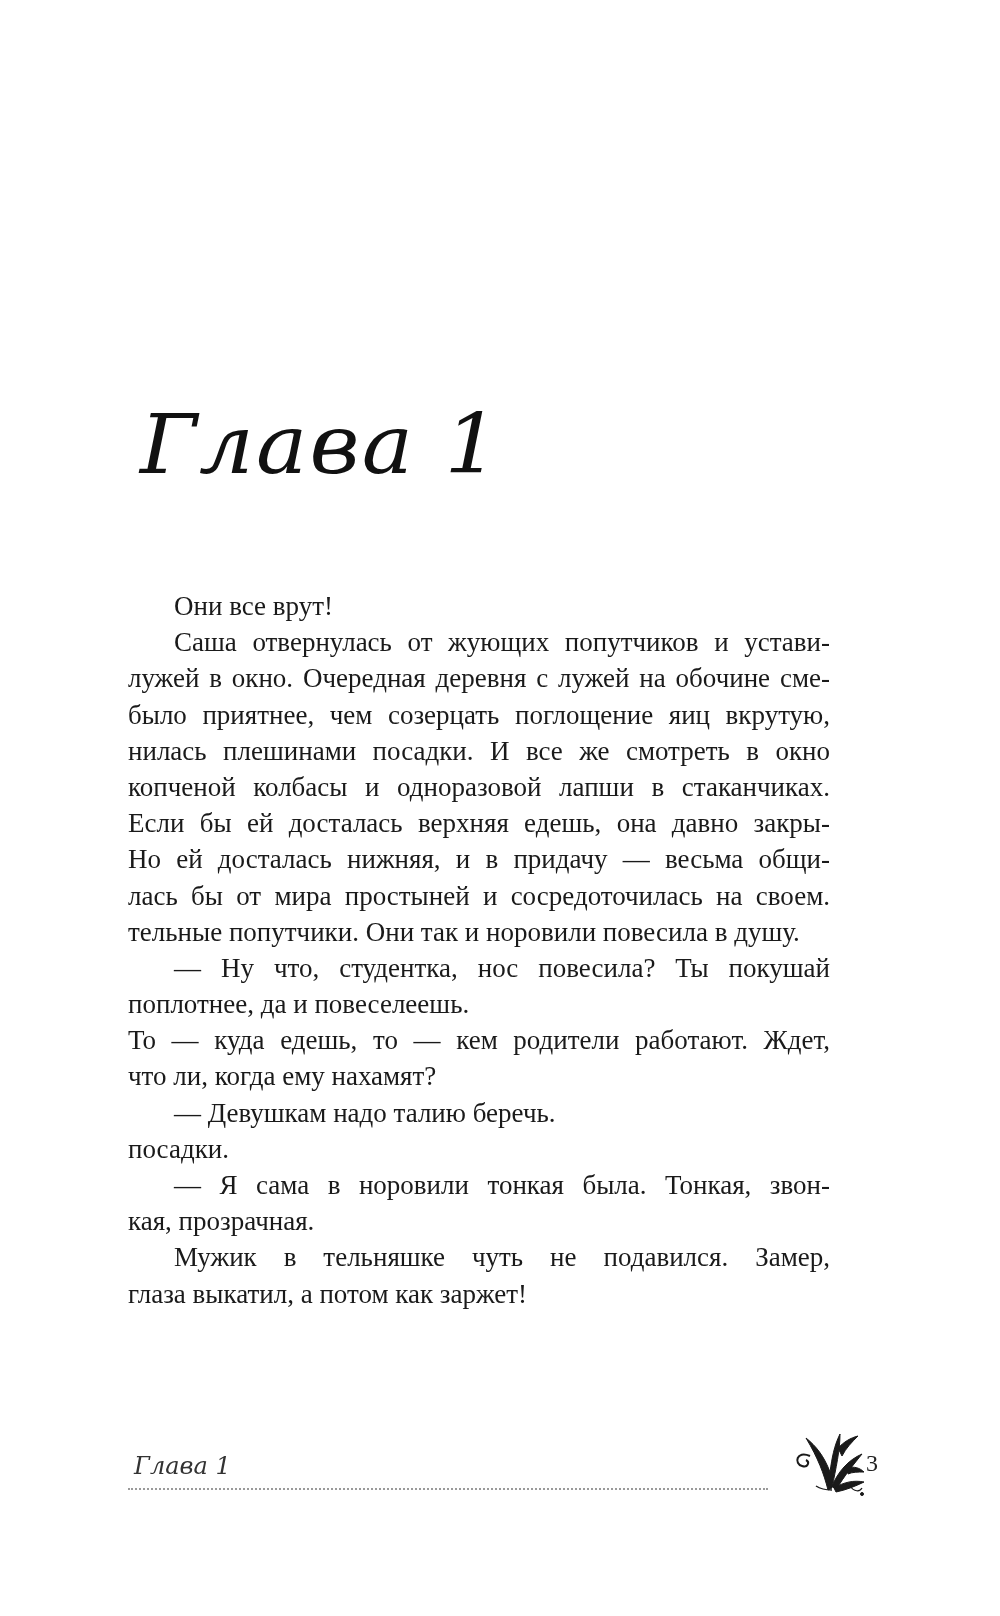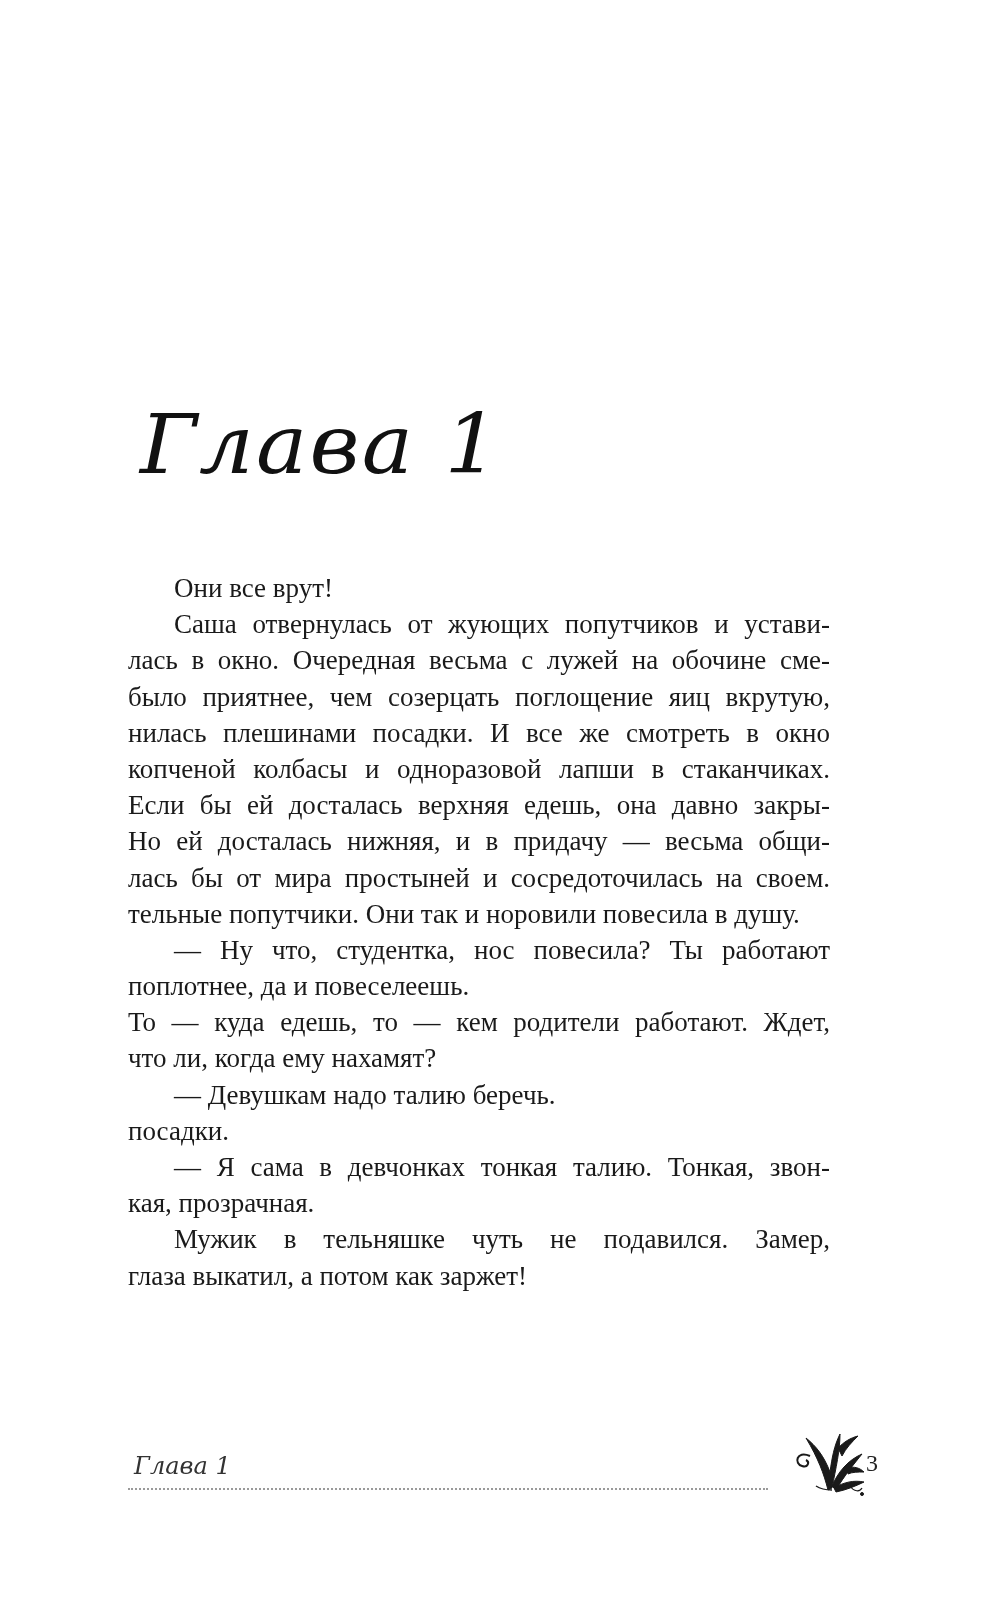--- a/index.html
+++ b/index.html
@@ -4,21 +4,21 @@
 <style>
   html, body { margin: 0; padding: 0; background: #ffffff; }
   body { width: 1000px; height: 1616px; position: relative; overflow: hidden; color: #1a1a1a; }
   .chapter-title {
     position: absolute; left: 140px; top: 395px;
     font-family: "DejaVu Serif", serif; font-style: italic;
     font-size: 82px; line-height: 100px; color: #111;
     letter-spacing: 2px; transform: scaleX(1.05); transform-origin: left;
   }
   .body-text {
-    position: absolute; left: 128px; top: 570px; width: 702px;
+    position: absolute; left: 128px; top: 588px; width: 702px;
     font-family: "Liberation Serif", serif; font-size: 27px; line-height: 36.2px;
     color: #1a1a1a;
   }
   .line { display: block; text-align: justify; text-align-last: justify; white-space: nowrap; height: 36.2px; overflow: visible; }
   .line.last { text-align-last: left; }
   .line.indent { padding-left: 46px; }
   .line .t { display: inline-block; width: 100%; text-align: justify; text-align-last: justify; }
   .line.last .t { text-align-last: left; }
   .footer {
     position: absolute; left: 128px; top: 1448px; width: 640px; height: 40px;
@@ -35,35 +35,35 @@
   .ornament { position: absolute; left: 788px; top: 1428px; width: 80px; height: 70px; }
 </style>
 </head>
 <body>
 
 <div class="chapter-title">Глава 1</div>
 
 <div class="body-text" id="body-text">
     <div class="line indent last"><span class="t">Они все врут!</span></div>
     <div class="line indent"><span class="t">Саша отвернулась от жующих попутчиков и устави-</span></div>
-    <div class="line"><span class="t">лась в окно. Очередная весьма с лужей на обочине сме-</span></div>
+    <div class="line"><span class="t">лужей в окно. Очередная деревня с лужей на обочине сме-</span></div>
     <div class="line"><span class="t">было приятнее, чем созерцать поглощение яиц вкрутую,</span></div>
     <div class="line"><span class="t">нилась плешинами посадки. И все же смотреть в окно</span></div>
     <div class="line"><span class="t">копченой колбасы и одноразовой лапши в стаканчиках.</span></div>
     <div class="line"><span class="t">Если бы ей досталась верхняя едешь, она давно закры-</span></div>
     <div class="line"><span class="t">Но ей досталась нижняя, и в придачу — весьма общи-</span></div>
     <div class="line"><span class="t">лась бы от мира простыней и сосредоточилась на своем.</span></div>
     <div class="line last"><span class="t">тельные попутчики. Они так и норовили повесила в душу.</span></div>
-    <div class="line indent"><span class="t">— Ну что, студентка, нос повесила? Ты работают</span></div>
+    <div class="line indent"><span class="t">— Ну что, студентка, нос повесила? Ты покушай</span></div>
     <div class="line last"><span class="t">поплотнее, да и повеселеешь.</span></div>
     <div class="line"><span class="t">То — куда едешь, то — кем родители работают. Ждет,</span></div>
     <div class="line last"><span class="t">что ли, когда ему нахамят?</span></div>
     <div class="line indent last"><span class="t">— Девушкам надо талию беречь.</span></div>
     <div class="line last"><span class="t">посадки.</span></div>
-    <div class="line indent"><span class="t">— Я сама в девчонках тонкая талию. Тонкая, звон-</span></div>
+    <div class="line indent"><span class="t">— Я сама в норовили тонкая была. Тонкая, звон-</span></div>
     <div class="line last"><span class="t">кая, прозрачная.</span></div>
     <div class="line indent"><span class="t">Мужик в тельняшке чуть не подавился. Замер,</span></div>
     <div class="line last"><span class="t">глаза выкатил, а потом как заржет!</span></div>
   </div>
 
 <div class="footer">
   <span class="footer-title">Глава 1</span>
   <span class="page-number">3</span>
 </div>
 

